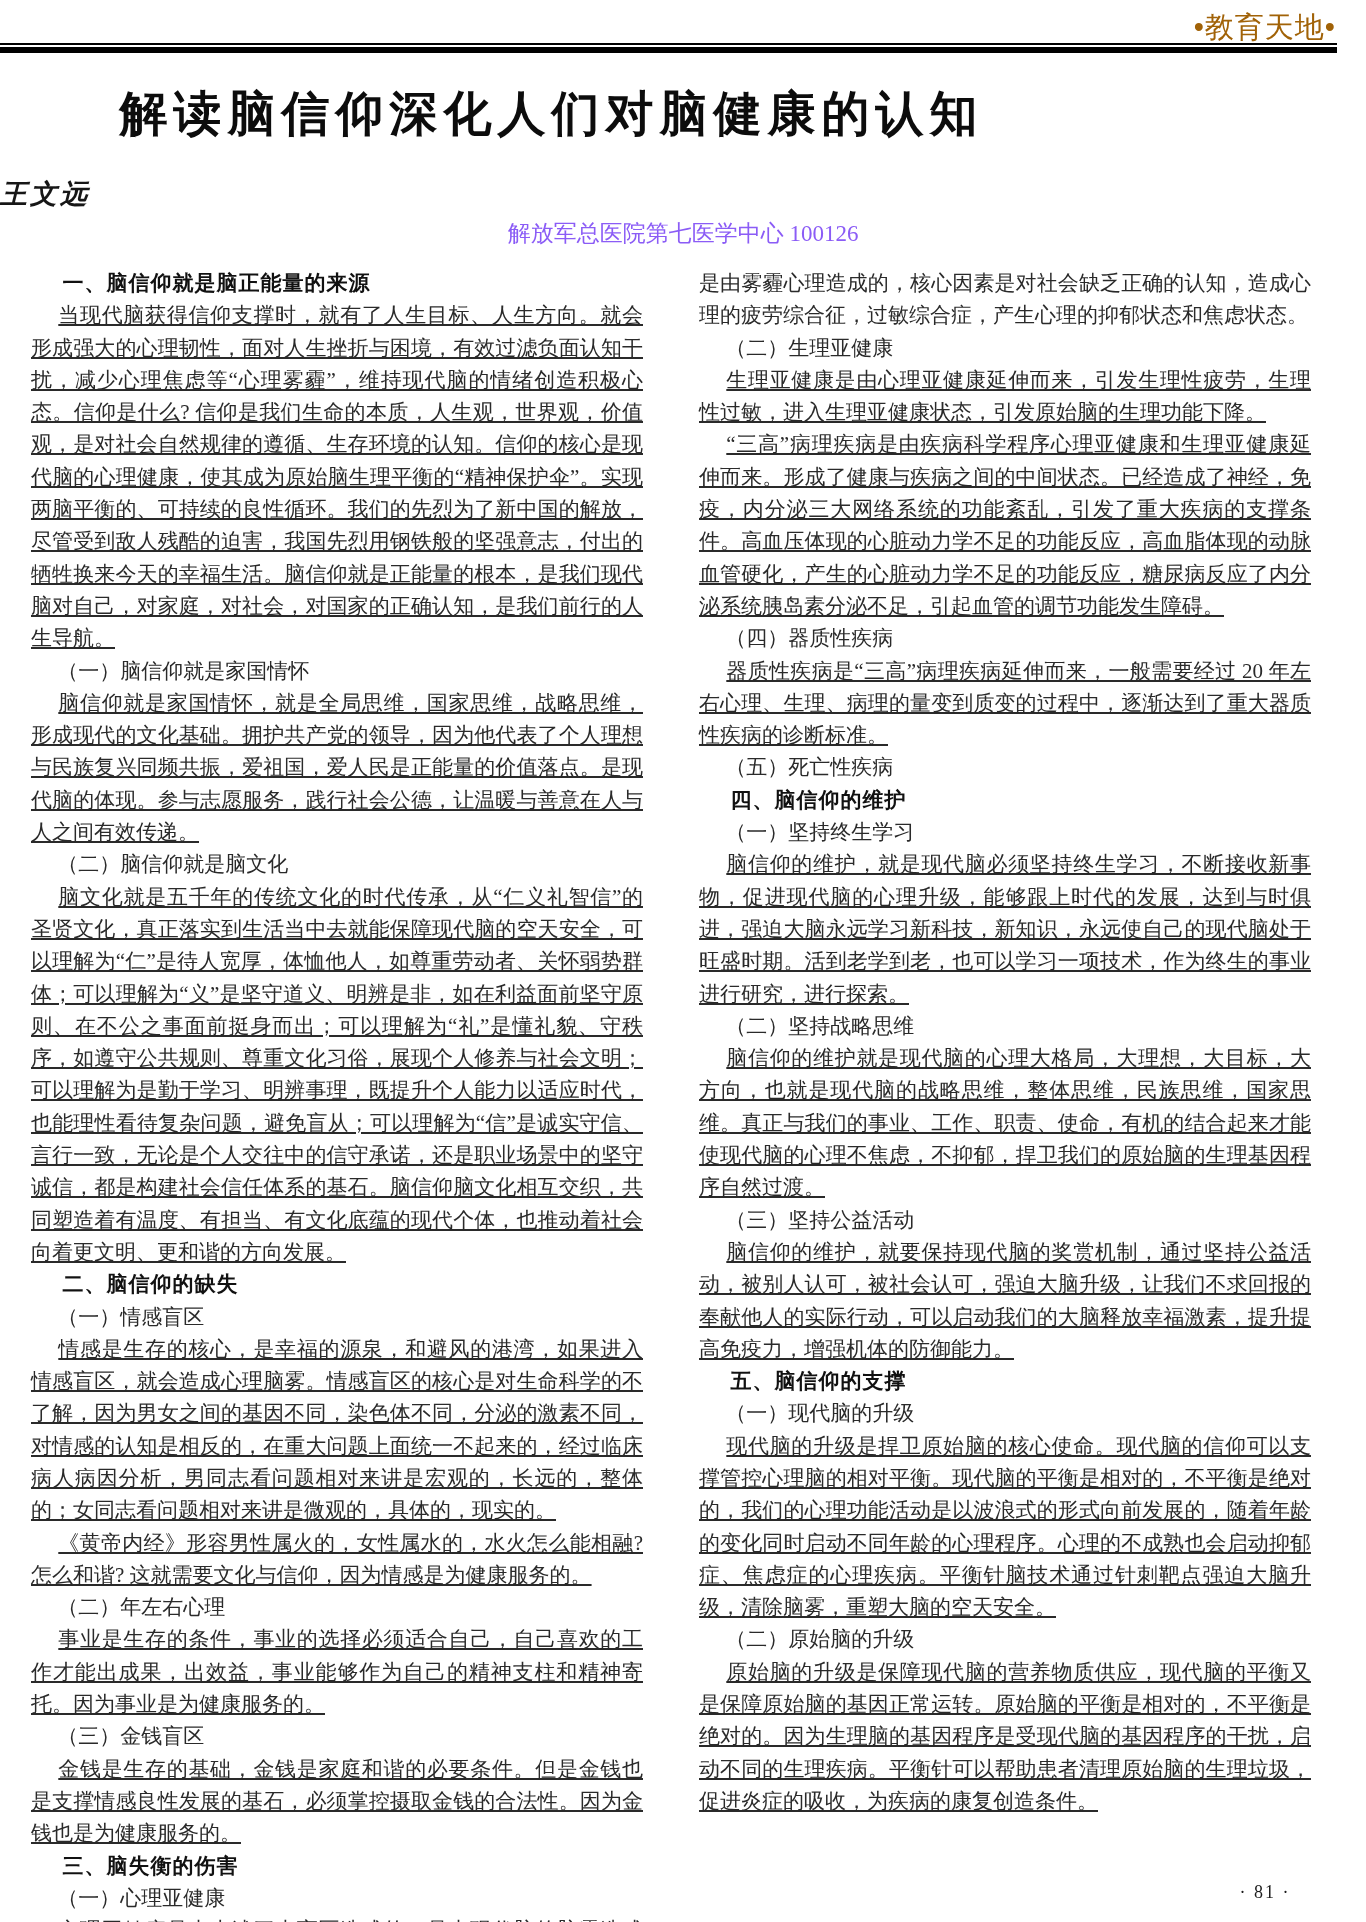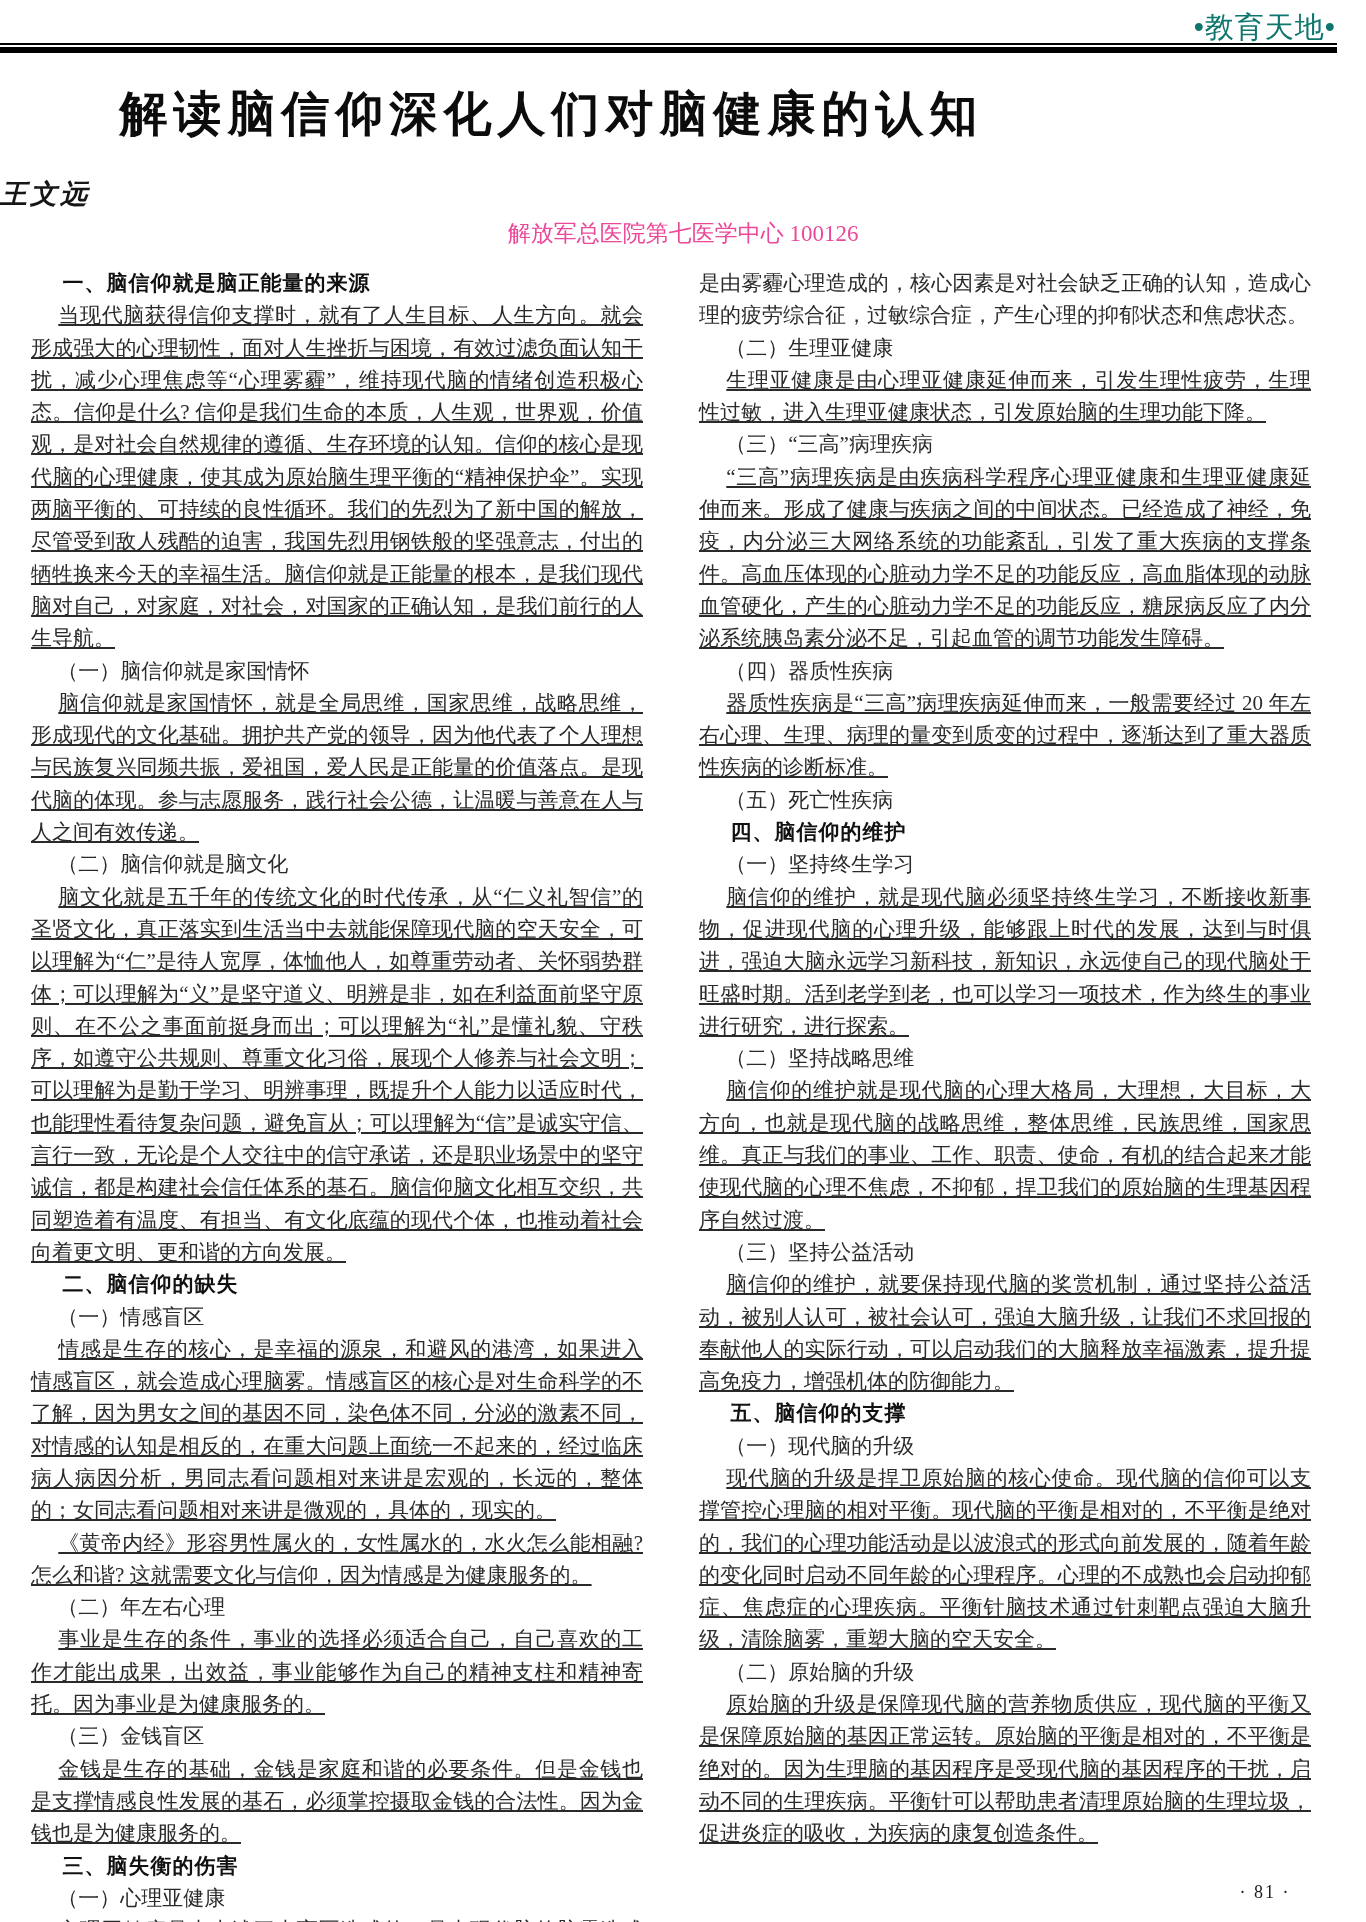--- a/index.html
+++ b/index.html
@@ -10,21 +10,21 @@
     background:#ffffff;
     overflow:hidden;
     font-family:"Liberation Serif","DejaVu Serif",serif;
     color:#262626;
   }
   .masthead {
     position:absolute;
     top:8px; right:30px;
     font-size:29px;
     letter-spacing:1px;
-    color:#0f766e;
+    color:#a16207;
     font-family:"Liberation Sans","DejaVu Sans",sans-serif;
     white-space:nowrap;
   }
   .rule-thin  { position:absolute; top:43px; left:0; width:1337px; height:2px; background:#000; }
   .rule-thick { position:absolute; top:47px; left:0; width:1337px; height:6px; background:#000; }
   .title {
     position:absolute;
     top:82px; left:0; width:1103px;
     text-align:center;
     font-size:48px;
@@ -42,21 +42,21 @@
     font-weight:bold;
     font-style:italic;
     letter-spacing:3px;
     color:#161616;
   }
   .affiliation {
     position:absolute;
     top:218px; left:0; width:1366px;
     text-align:center;
     font-size:23px;
-    color:#ec4899;
+    color:#8b5cf6;
     white-space:nowrap;
   }
   .col {
     position:absolute;
     top:267px;
     width:612px;
     font-size:21px;
     line-height:32.3px;
     text-align:justify;
     text-justify:inter-ideograph;
@@ -119,21 +119,20 @@
       <div class="block p">金钱是生存的基础，金钱是家庭和谐的必要条件。但是金钱也是支撑情感良性发展的基石，必须掌控摄取金钱的合法性。因为金钱也是为健康服务的。</div>
       <div class="block h1">三、脑失衡的伤害</div>
       <div class="block h2">（一）心理亚健康</div>
       <div class="block p">心理亚健康是由上述三大盲区造成的，是由现代脑的脑雾造成的，</div>
     </div>
 
   <div class="col col-right">
       <div class="block p_cont">是由雾霾心理造成的，核心因素是对社会缺乏正确的认知，造成心理的疲劳综合征，过敏综合症，产生心理的抑郁状态和焦虑状态。</div>
       <div class="block h2">（二）生理亚健康</div>
       <div class="block p">生理亚健康是由心理亚健康延伸而来，引发生理性疲劳，生理性过敏，进入生理亚健康状态，引发原始脑的生理功能下降。</div>
-      <div class="block h2">（三）“三高”病理疾病</div>
       <div class="block p">“三高”病理疾病是由疾病科学程序心理亚健康和生理亚健康延伸而来。形成了健康与疾病之间的中间状态。已经造成了神经，免疫，内分泌三大网络系统的功能紊乱，引发了重大疾病的支撑条件。高血压体现的心脏动力学不足的功能反应，高血脂体现的动脉血管硬化，产生的心脏动力学不足的功能反应，糖尿病反应了内分泌系统胰岛素分泌不足，引起血管的调节功能发生障碍。</div>
       <div class="block h2">（四）器质性疾病</div>
       <div class="block p">器质性疾病是“三高”病理疾病延伸而来，一般需要经过 20 年左右心理、生理、病理的量变到质变的过程中，逐渐达到了重大器质性疾病的诊断标准。</div>
       <div class="block h2">（五）死亡性疾病</div>
       <div class="block h1">四、脑信仰的维护</div>
       <div class="block h2">（一）坚持终生学习</div>
       <div class="block p">脑信仰的维护，就是现代脑必须坚持终生学习，不断接收新事物，促进现代脑的心理升级，能够跟上时代的发展，达到与时俱进，强迫大脑永远学习新科技，新知识，永远使自己的现代脑处于旺盛时期。活到老学到老，也可以学习一项技术，作为终生的事业进行研究，进行探索。</div>
       <div class="block h2">（二）坚持战略思维</div>
       <div class="block p">脑信仰的维护就是现代脑的心理大格局，大理想，大目标，大方向，也就是现代脑的战略思维，整体思维，民族思维，国家思维。真正与我们的事业、工作、职责、使命，有机的结合起来才能使现代脑的心理不焦虑，不抑郁，捍卫我们的原始脑的生理基因程序自然过渡。</div>
       <div class="block h2">（三）坚持公益活动</div>

